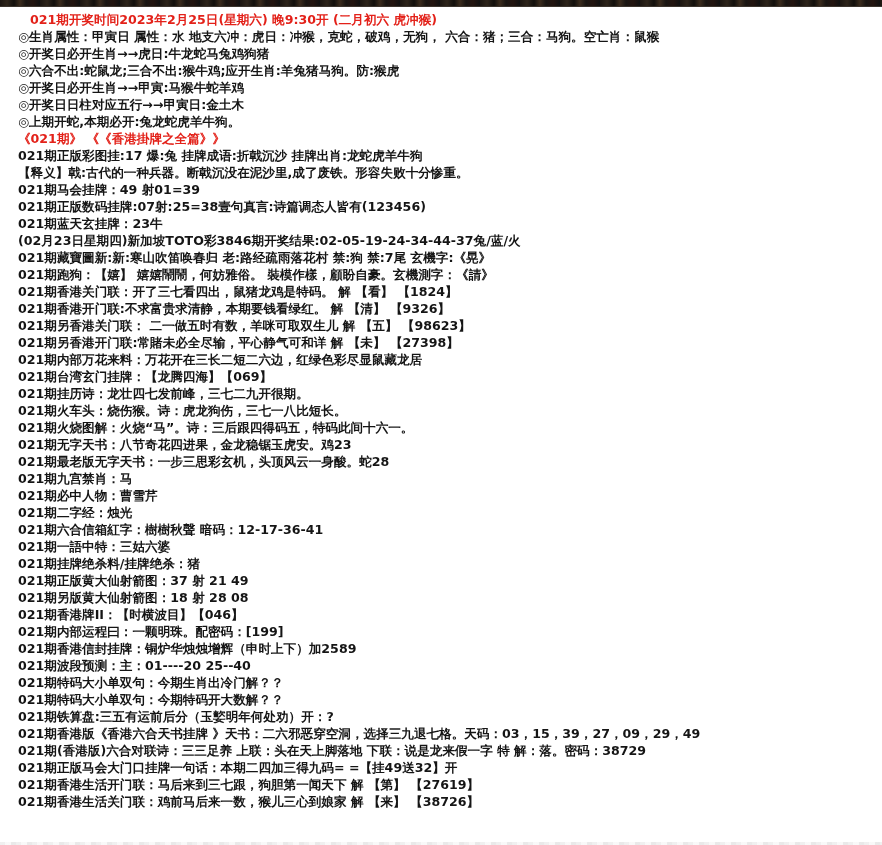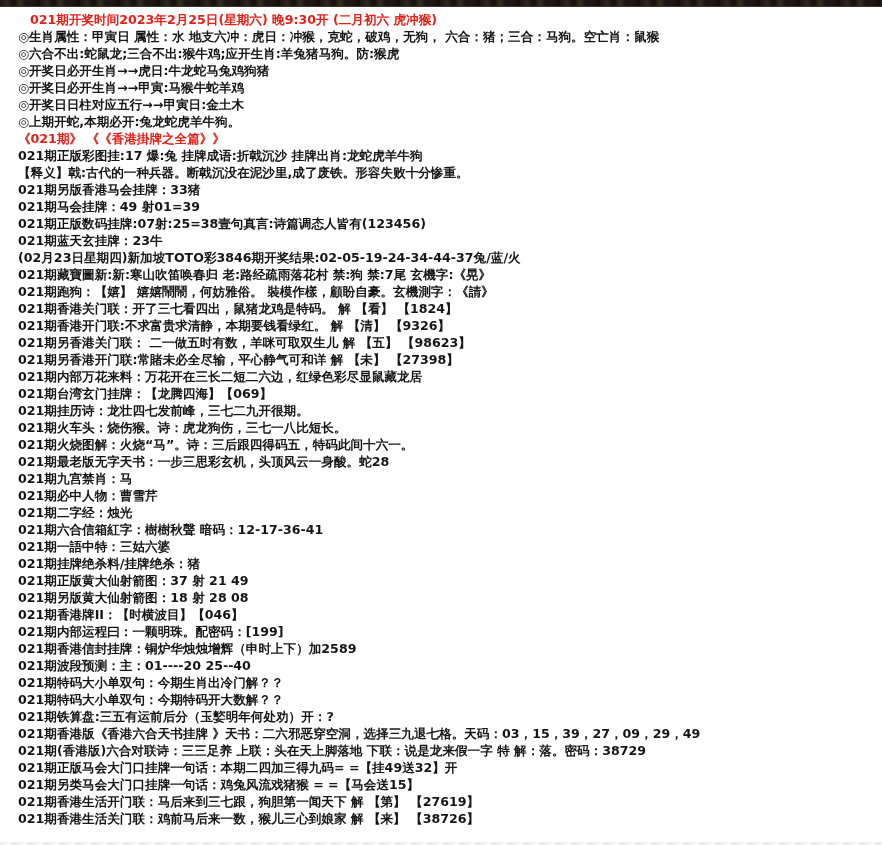--- a/index.html
+++ b/index.html
@@ -49,61 +49,60 @@
   }
 </style>
 </head>
 <body>
 
 <div class="strip-top"></div>
 
 <div class="content">
     <div class="line red">021期开奖时间2023年2月25日(星期六) 晚9:30开 (二月初六 虎冲猴)</div>
     <div class="line">◎生肖属性：甲寅日 属性：水 地支六冲：虎日：冲猴，克蛇，破鸡，无狗， 六合：猪；三合：马狗。空亡肖：鼠猴</div>
+    <div class="line">◎开奖日必开生肖→→虎日:牛龙蛇马兔鸡狗猪</div>
     <div class="line">◎六合不出:蛇鼠龙;三合不出:猴牛鸡;应开生肖:羊兔猪马狗。防:猴虎</div>
-    <div class="line">◎开奖日必开生肖→→虎日:牛龙蛇马兔鸡狗猪</div>
     <div class="line">◎开奖日必开生肖→→甲寅:马猴牛蛇羊鸡</div>
     <div class="line">◎开奖日日柱对应五行→→甲寅日:金土木</div>
     <div class="line">◎上期开蛇,本期必开:兔龙蛇虎羊牛狗。</div>
     <div class="line red">《021期》 《《香港掛牌之全篇》》</div>
     <div class="line">021期正版彩图挂:17 爆:兔 挂牌成语:折戟沉沙 挂牌出肖:龙蛇虎羊牛狗</div>
     <div class="line">【释义】戟:古代的一种兵器。断戟沉没在泥沙里,成了废铁。形容失败十分惨重。</div>
-    <div class="line">021期另版香港马会挂牌：33猪</div>
     <div class="line">021期马会挂牌：49 射01=39</div>
     <div class="line">021期正版数码挂牌:07射:25=38壹句真言:诗篇调态人皆有(123456)</div>
     <div class="line">021期蓝天玄挂牌：23牛</div>
     <div class="line">(02月23日星期四)新加坡TOTO彩3846期开奖结果:02-05-19-24-34-44-37兔/蓝/火</div>
     <div class="line">021期藏寶圖新:新:寒山吹笛唤春归 老:路经疏雨落花村 禁:狗 禁:7尾 玄機字:《晃》</div>
     <div class="line">021期跑狗：【嬉】 嬉嬉鬧鬧，何妨雅俗。 裝模作樣，顧盼自豪。玄機測字：《請》</div>
     <div class="line">021期香港关门联：开了三七看四出，鼠猪龙鸡是特码。 解 【看】 【1824】</div>
     <div class="line">021期香港开门联:不求富贵求清静，本期要钱看绿红。 解 【清】 【9326】</div>
     <div class="line">021期另香港关门联： 二一做五时有数，羊咪可取双生儿 解 【五】 【98623】</div>
     <div class="line">021期另香港开门联:常賭未必全尽输，平心静气可和详 解 【未】 【27398】</div>
     <div class="line">021期内部万花来料：万花开在三长二短二六边，红绿色彩尽显鼠藏龙居</div>
     <div class="line">021期台湾玄门挂牌：【龙腾四海】【069】</div>
     <div class="line">021期挂历诗：龙壮四七发前峰，三七二九开很期。</div>
     <div class="line">021期火车头：烧伤猴。诗：虎龙狗伤，三七一八比短长。</div>
     <div class="line">021期火烧图解：火烧“马”。诗：三后跟四得码五，特码此间十六一。</div>
+    <div class="line">021期无字天书：八节奇花四进果，金龙稳锯玉虎安。鸡23</div>
     <div class="line">021期最老版无字天书：一步三思彩玄机，头顶风云一身酸。蛇28</div>
     <div class="line">021期九宫禁肖：马</div>
     <div class="line">021期必中人物：曹雪芹</div>
     <div class="line">021期二字经：烛光</div>
     <div class="line">021期六合信箱紅字：樹樹秋聲 暗码：12-17-36-41</div>
     <div class="line">021期一語中特：三姑六婆</div>
     <div class="line">021期挂牌绝杀料/挂牌绝杀：猪</div>
     <div class="line">021期正版黄大仙射箭图：37 射 21 49</div>
     <div class="line">021期另版黄大仙射箭图：18 射 28 08</div>
     <div class="line">021期香港牌II：【时横波目】【046】</div>
     <div class="line">021期内部运程曰：一颗明珠。配密码：[199]</div>
     <div class="line">021期香港信封挂牌：铜炉华烛烛增辉（申时上下）加2589</div>
     <div class="line">021期波段预测：主：01----20 25--40</div>
     <div class="line">021期特码大小单双句：今期生肖出冷门解？？</div>
     <div class="line">021期特码大小单双句：今期特码开大数解？？</div>
     <div class="line">021期铁算盘:三五有运前后分（玉嬜明年何处劝）开：?</div>
     <div class="line">021期香港版《香港六合天书挂牌 》天书：二六邪恶穿空洞，选择三九退七格。天码：03，15，39，27，09，29，49</div>
     <div class="line">021期(香港版)六合对联诗：三三足养 上联：头在天上脚落地 下联：说是龙来假一字 特 解：落。密码：38729</div>
     <div class="line">021期正版马会大门口挂牌一句话：本期二四加三得九码= =【挂49送32】开</div>
-    <div class="line">021期另类马会大门口挂牌一句话：鸡兔风流戏猪猴 = =【马会送15】</div>
     <div class="line">021期香港生活开门联：马后来到三七跟，狗胆第一闻天下 解 【第】 【27619】</div>
     <div class="line">021期香港生活关门联：鸡前马后来一数，猴儿三心到娘家 解 【来】 【38726】</div>
   </div>
 
 <div class="strip-bottom"></div>
 
 </body></html>

